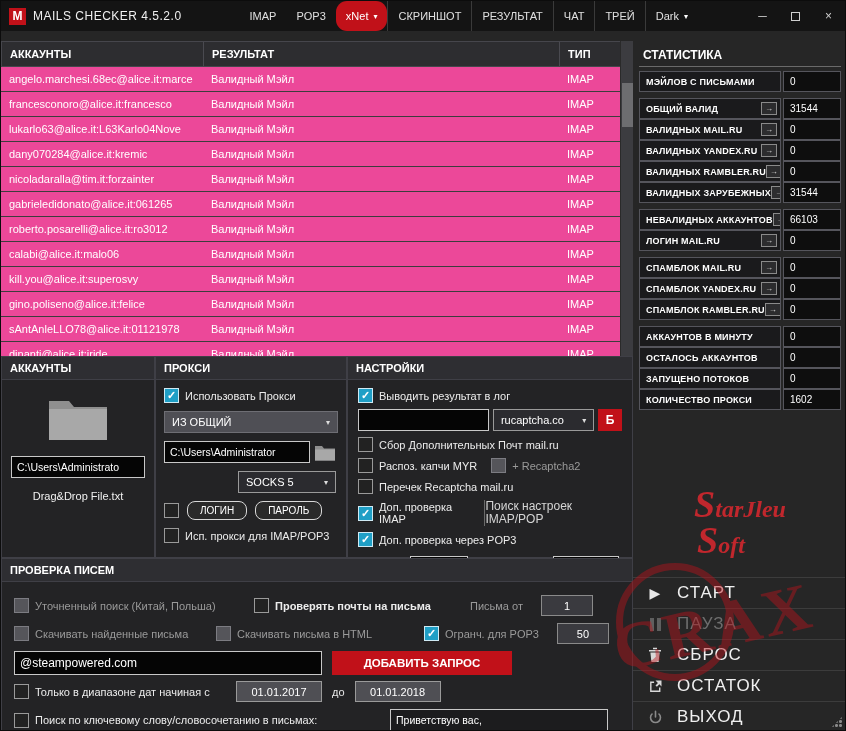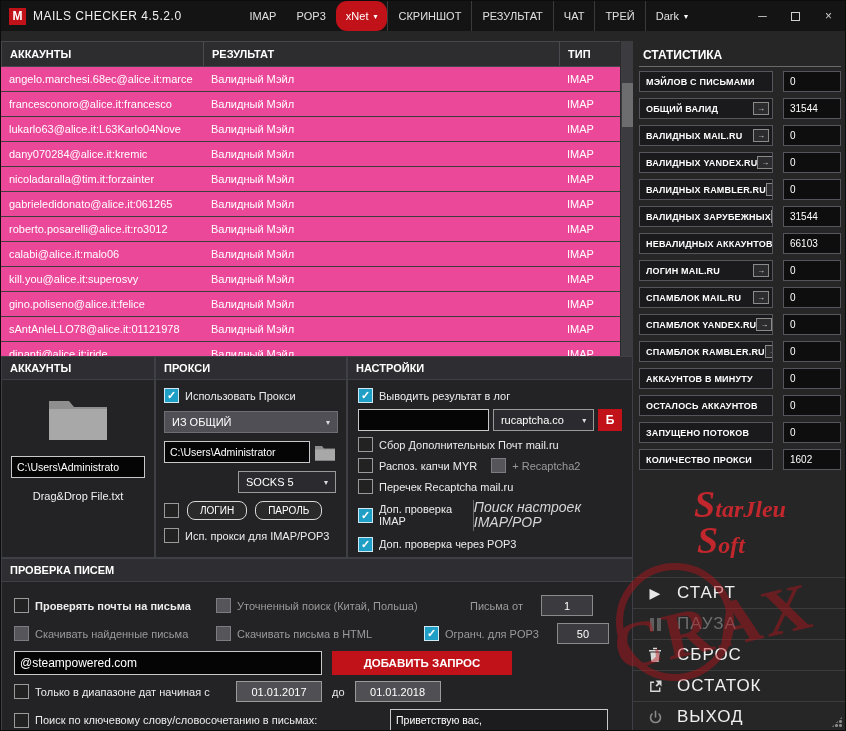--- a/index.html
+++ b/index.html
@@ -78,36 +78,36 @@
             display:flex; align-items:center; justify-content:center; }
   .dinput { background:#4f4f54; border:1px solid #9a9a9a; color:#fff; font-size:11px; height:21px;
             display:flex; align-items:center; justify-content:center; }
 
   .sbtn { height:19px; padding:0 12px; border:1px solid #d8d8d8; border-radius:8px; background:#2a2a2a;
           color:#fff; font-size:10px; display:flex; align-items:center; }
   .red-btn { background:#c11119; color:#fff; font-weight:bold; display:flex; align-items:center;
              justify-content:center; }
   .b-btn { width:24px; height:22px; font-size:12px; }
 
-  .mini-hint { font-size:14px; color:#d5d5d5; border-left:1px solid #6a6a6a; 
-               margin-left:8px; line-height:1.1;font-style:italic; }
+  .mini-hint { font-size:12px; color:#d5d5d5; border-left:1px solid #6a6a6a; 
+               margin-left:8px; line-height:1.1; }
   .flabel { font-size:11px; color:#e8e8e8; }
   .flabel.gray { color:#9a9a9a; }
 
   
   .letters { position:absolute; top:527px; left:0; width:632px; height:174px; border:1px solid #3f3f46;
              background:#232325; }
   .lrow { position:absolute; left:12px; display:flex; align-items:center; }
 
   
   .sidebar { position:absolute; top:30px; left:632px; width:214px; height:701px; background:#262626; }
   .stats-h { margin:12px 6px 4px; height:24px; display:flex; align-items:center; padding-left:4px;
              font-size:12px; font-weight:bold; border-bottom:1px solid #6a6a6a; }
   .stats { padding:0 6px; }
-  .stat-row { display:flex; gap:10px; margin-bottom:6px; }
+  .stat-row { display:flex; gap:2px; margin-bottom:0; }
   .stat-row.gap { margin-top:6px; }
   .stat-label { flex:1; height:21px; background:#1a1a1c; border:1px solid #55555c; display:flex;
                 align-items:center; padding:0 3px 0 6px; font-size:9px; font-weight:bold;
                 letter-spacing:.2px; white-space:nowrap; overflow:hidden; }
   .stat-ico { margin-left:auto; width:16px; height:13px; border:1px solid #8a8a8a; background:#2c2c2e;
               color:#ddd; font-size:8px; display:flex; align-items:center; justify-content:center;
               flex:0 0 auto; }
   .stat-value { width:58px; height:21px; background:#0e0e0e; border:1px solid #55555c; display:flex;
                 align-items:center; padding-left:6px; font-size:10px; }
 
@@ -358,27 +358,27 @@
             <div class="tinput" style="width:66px; justify-content:center; margin-left:8px;">400</div>
           </div>
         </div>
       </div>
     </div>
 
     <div class="letters">
       <div class="panel-h">ПРОВЕРКА ПИСЕМ</div>
 
       <div class="lrow" style="top:36px;">
+        <label class="check gray" style="width:240px;">
+          <span class="cb dis"></span>
+          <span class="lblt">Уточненный поиск (Китай, Польша)</span>
+        </label>
         <label class="check bold" style="width:202px;">
           <span class="cb"></span>
           <span class="lblt">Проверять почты на письма</span>
-        </label>
-        <label class="check gray" style="width:240px;">
-          <span class="cb dis"></span>
-          <span class="lblt">Уточненный поиск (Китай, Польша)</span>
         </label>
         <span class="flabel gray" style="margin-left:14px;">Письма от</span>
         <div class="ginput" style="width:52px; margin-left:18px;">1</div>
       </div>
 
       <div class="lrow" style="top:64px;">
         <label class="check gray" style="width:202px;">
           <span class="cb dis"></span>
           <span class="lblt">Скачивать найденные письма</span>
         </label>

